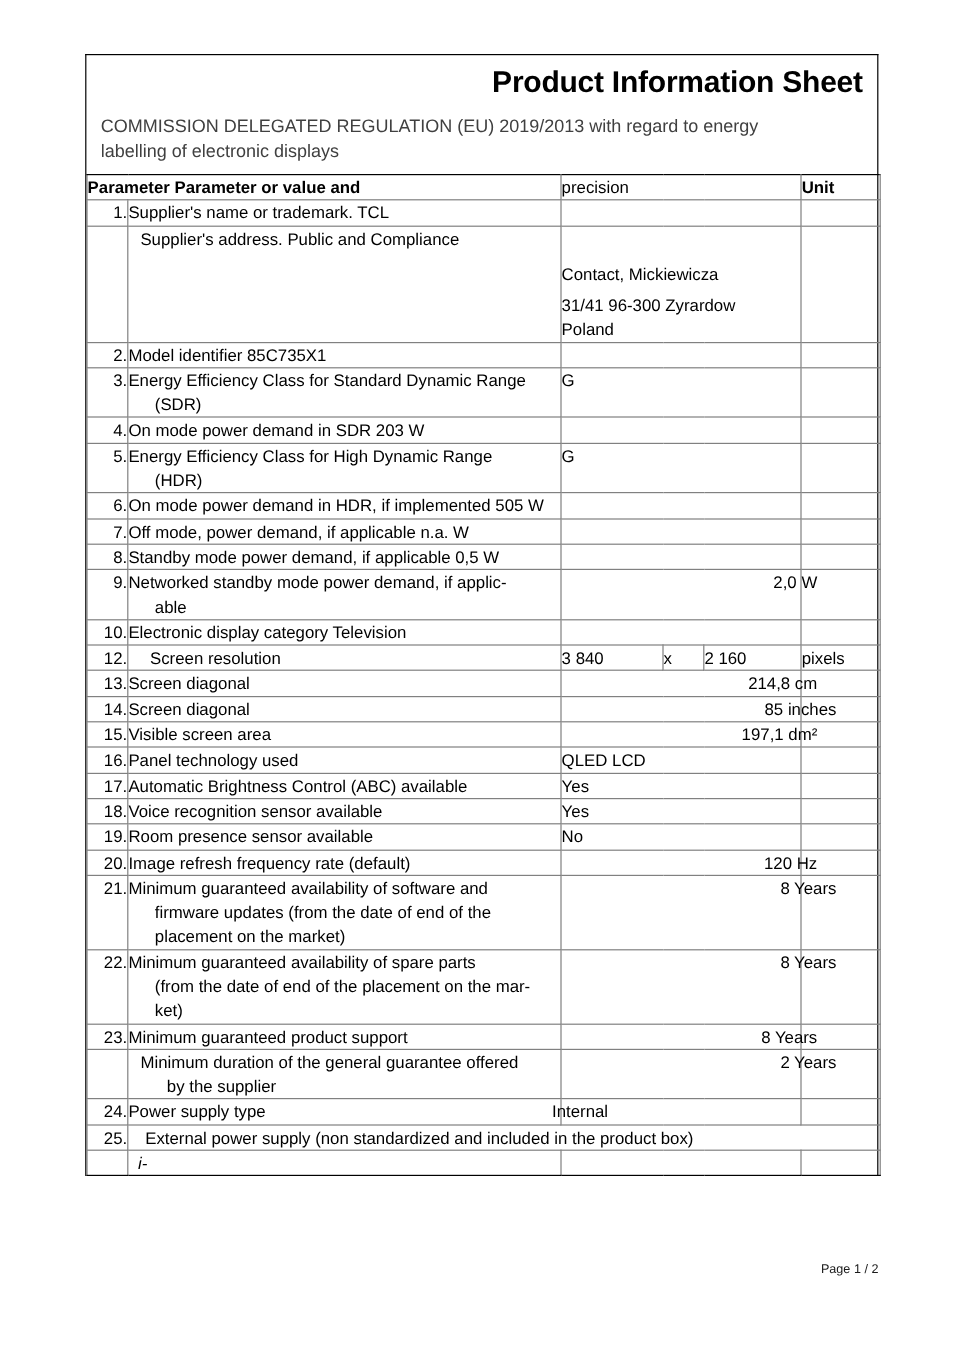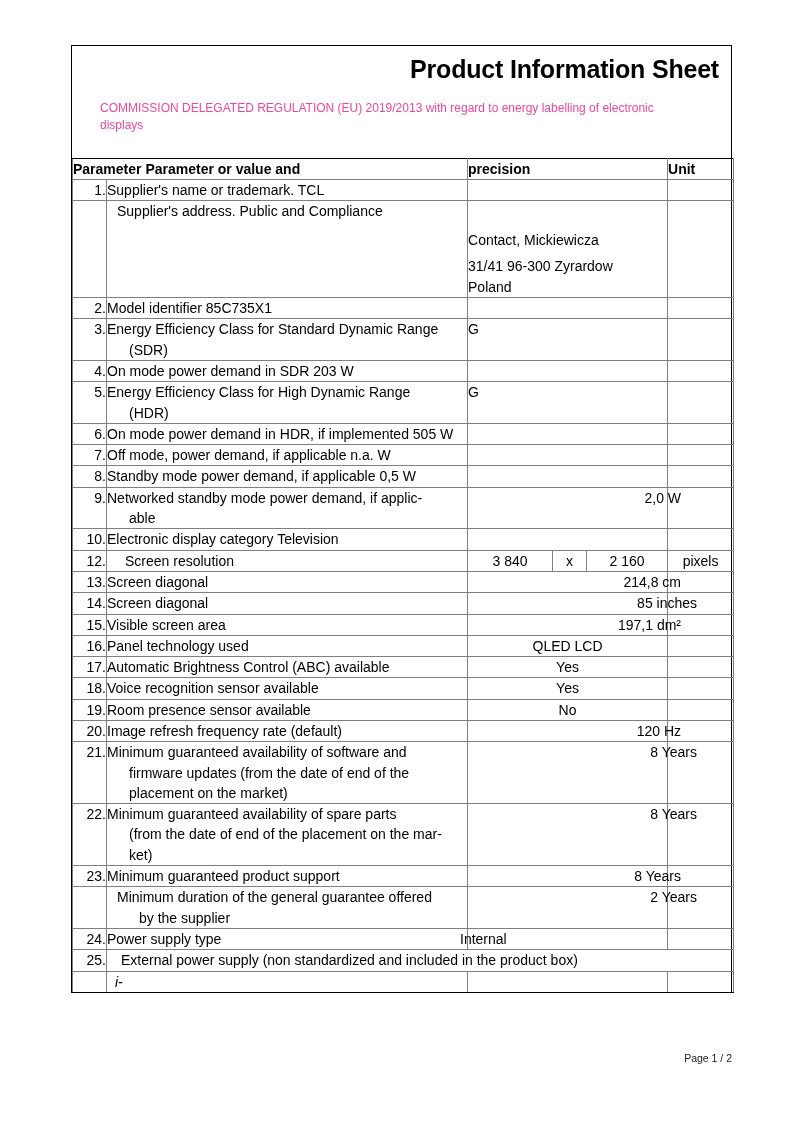--- a/index.html
+++ b/index.html
@@ -44,24 +44,24 @@
     font-size: 25px;
     font-weight: bold;
     color: #000000;
     letter-spacing: -0.2px;
     line-height: 1.1;
     margin: 0 0 11px 0;
     white-space: nowrap;
     text-align: right;
   }
   #doc-subtitle {
-    font-size: 12px;
+    font-size: 15px;
     line-height: 1.42;
-    margin: 16px;
-    color: #ec4899;
+    margin: 0;
+    color: #404040;
     max-width: 600px;
   }
 
   
   table.spec {
     border-collapse: collapse;
     table-layout: fixed;
     width: 661px;
     margin: 0;
     font-size: 14px;
@@ -91,35 +91,35 @@
     padding: 3px 2px 3px 0;
     text-align: right;
     white-space: nowrap;
   }
   .ptext {
     padding: 3px 4px 3px 6px;
   }
   .pval {
     padding: 3px 6px 3px 6px;
   }
-  .center { text-align: center; }
+  .center { }
   .right  { text-align: right; }
   .ital   { font-style: italic; }
   .nowrap { white-space: nowrap; }
 
   
   .hang {
     padding-left: 6px;
     text-indent: 0;
   }
   .hang .ln2 { padding-left: 22px; display: block; }
 
   
   .hdr-left  { padding: 5px 4px 16px 6px; font-weight: bold; }
-  .hdr-mid   { padding: 22px 6px 4px 8px; font-weight: bold; }
+  .hdr-mid   { padding: 22px 6px 4px 8px; font-weight: normal; }
   .hdr-unit  { padding: 5px 6px 16px 8px; font-weight: bold; }
   .oh-r14 { margin-right: -14px; display: inline-block; }
   .oh-r30 { margin-right: -30px; display: inline-block; }
   .oh-l-8 { margin-left: -8px; display: inline-block; }
 
   
   #footer {
     position: absolute;
     left: 71px;
     top: 1052px;

